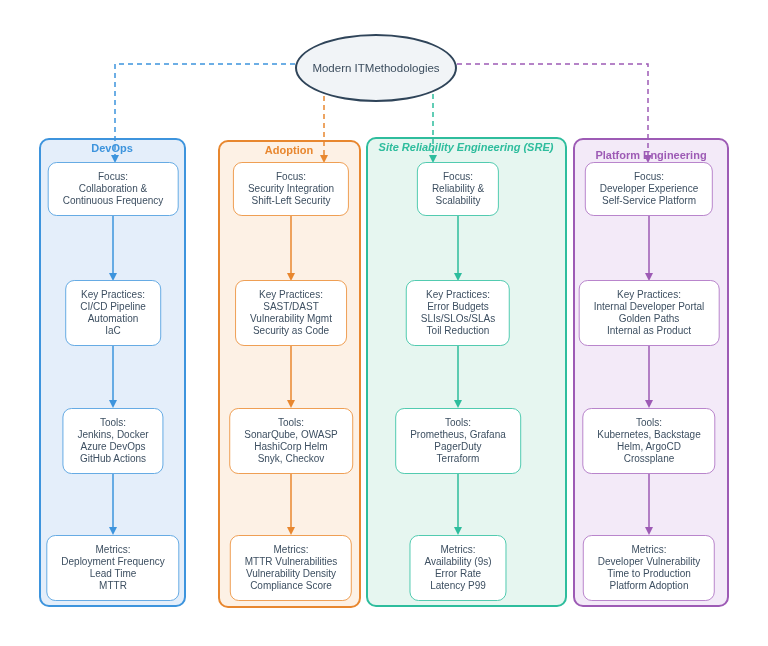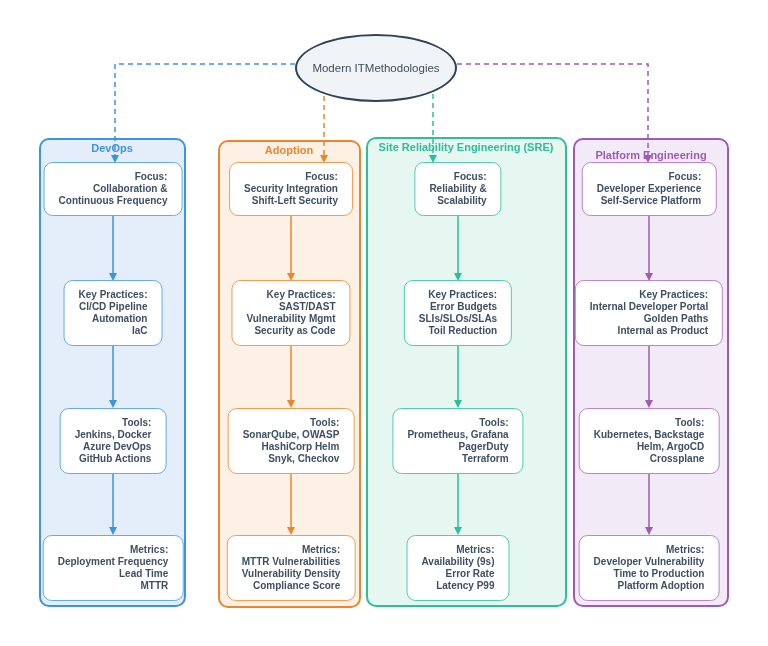--- a/index.html
+++ b/index.html
@@ -34,39 +34,39 @@
   .wires { position:absolute; left:0; top:0; z-index:4; pointer-events:none; }
   .wire-d { fill:none; stroke:var(--c); stroke-width:1.5; stroke-dasharray:5 4; }
   .wire-s { fill:none; stroke:var(--c); stroke-width:1.5; }
   .ah { fill:var(--c); stroke:none; }
   
   .node {
     position:absolute; transform:translateX(-50%);
     box-sizing:border-box;
     background:#ffffff; border:1.5px solid var(--bb); border-radius:9px;
     padding:8px 14px; width:max-content; max-width:170px;
-    text-align:right; z-index:5;font-weight:bold;
+    text-align:center; z-index:5;
   }
   .node .ln {
     font-size:10px; line-height:12px; color:#3d4f61; white-space:nowrap;
   }
 </style>
 </head>
 <body>
 
 <div class="canvas">
 
   <div class="col" style="left: 39px; top: 138px; width: 147px; height: 469px; --accent: #3d94dd; --fill: #e4eefa;"></div>
   <div class="col" style="left: 218px; top: 140px; width: 143px; height: 468px; --accent: #e8872f; --fill: #fdf1e5;"></div>
   <div class="col" style="left: 366px; top: 137px; width: 201px; height: 470px; --accent: #2ebd9d; --fill: #e6f6f0;"></div>
   <div class="col" style="left: 573px; top: 138px; width: 156px; height: 469px; --accent: #9d5bb5; --fill: #f3eaf8;"></div>
 
   <div class="col-title" style="left: 112px; top: 142px; --accent: #3d94dd;">DevOps</div>
   <div class="col-title" style="left: 289px; top: 144px; --accent: #e8872f;">Adoption</div>
-  <div class="col-title" style="left: 466px; top: 141px; --accent: #2ebd9d;">Site Reliability Engineering (SRE)</div>
+  <div class="col-title" style="left: 466px; top: 141px; font-style: italic; --accent: #2ebd9d;">Site Reliability Engineering (SRE)</div>
   <div class="col-title" style="left: 651px; top: 149px; --accent: #9d5bb5;">Platform Engineering</div>
 
   <div class="root-ellipse" style="--root-border: #2f4459; --root-fill: #f1f4f7;">
     <div class="ln">Modern IT</div>
     <div class="ln">Methodologies</div>
   </div>
 
   <svg class="wires" width="768" height="646" viewBox="0 0 768 646">
 
     <g style="--c: #3d94dd;">

